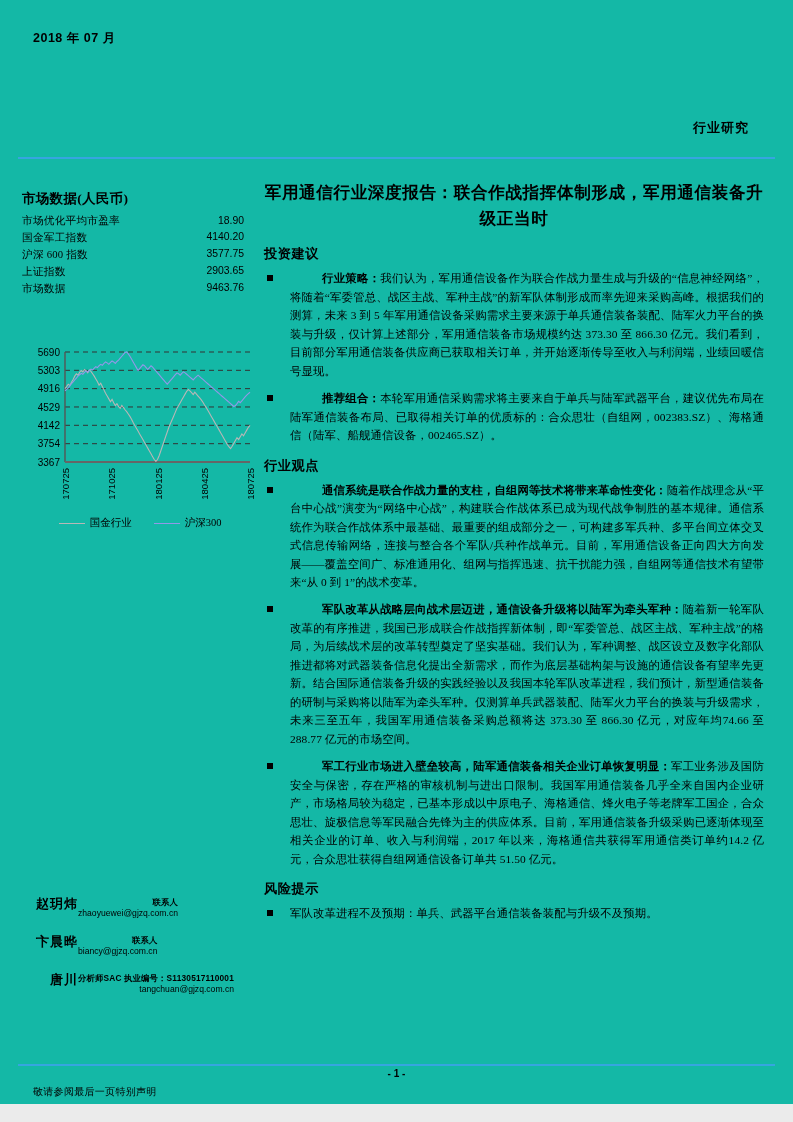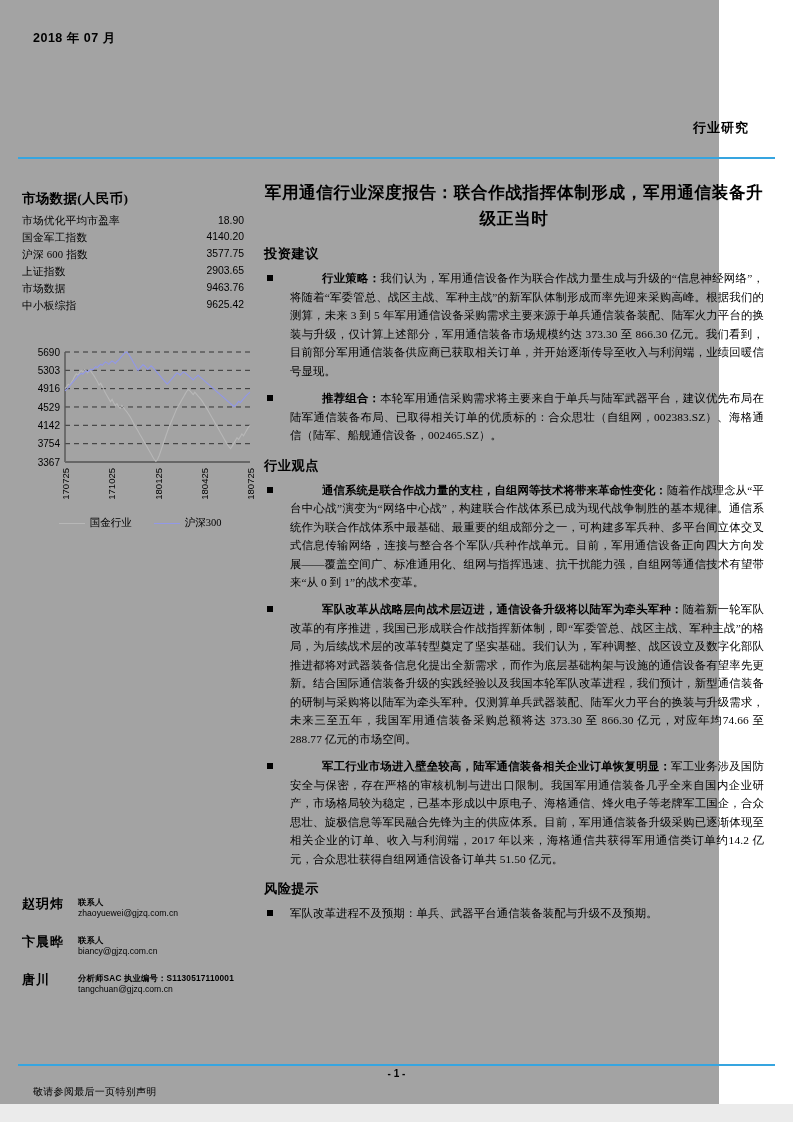--- a/index.html
+++ b/index.html
@@ -11,23 +11,23 @@
     width: 793px;
     height: 1122px;
     font-family: "Liberation Serif", "DejaVu Serif", serif;
     color: #000000;
     position: relative;
     overflow: hidden;
   }
   .page {
     position: absolute;
     left: 0; top: 0;
-    width: 719px;
+    width: 793px;
     height: 1122px;
-    background: #a3a3a3;
+    background: #14b8a6;
     box-sizing: border-box;
   }
   
   .date-line {
     position: absolute;
     left: 33px;
     top: 30px;
     font-family: "Liberation Sans", sans-serif;
     font-weight: bold;
     font-size: 12.5px;
@@ -124,20 +124,21 @@
     border-top: 1.6px solid #bbbbbb;
   }
   .legend-swatch.b { border-top-color: #9fa4e6; }
 
   
   .analysts {
     position: absolute;
     left: 22px;
     top: 895px;
     width: 235px;
+    text-align: right;
   }
   .analyst {
     display: flex;
     align-items: flex-start;
     margin-bottom: 13px;
   }
   .an-name {
     font-size: 13px;
     font-weight: bold;
     letter-spacing: 1px;
@@ -258,24 +259,20 @@
             <td class="lbl">沪深 600 指数</td>
             <td class="val">3577.75</td>
           </tr>
           <tr>
             <td class="lbl">上证指数</td>
             <td class="val">2903.65</td>
           </tr>
           <tr>
             <td class="lbl">市场数据</td>
             <td class="val">9463.76</td>
-          </tr>
-          <tr>
-            <td class="lbl">中小板综指</td>
-            <td class="val">9625.42</td>
           </tr>
         </tbody>
     </table>
   </div>
 
   <div class="chart-wrap">
     <svg class="chart-svg" width="238" height="175" viewBox="0 0 238 175">
       <g id="chart-yticks">
           <text x="42" y="125.6" text-anchor="end" font-size="10" font-family="&quot;Liberation Sans&quot;, sans-serif" fill="#000">3367</text>
           <text x="42" y="107.27455876022384" text-anchor="end" font-size="10" font-family="&quot;Liberation Sans&quot;, sans-serif" fill="#000">3754</text>

